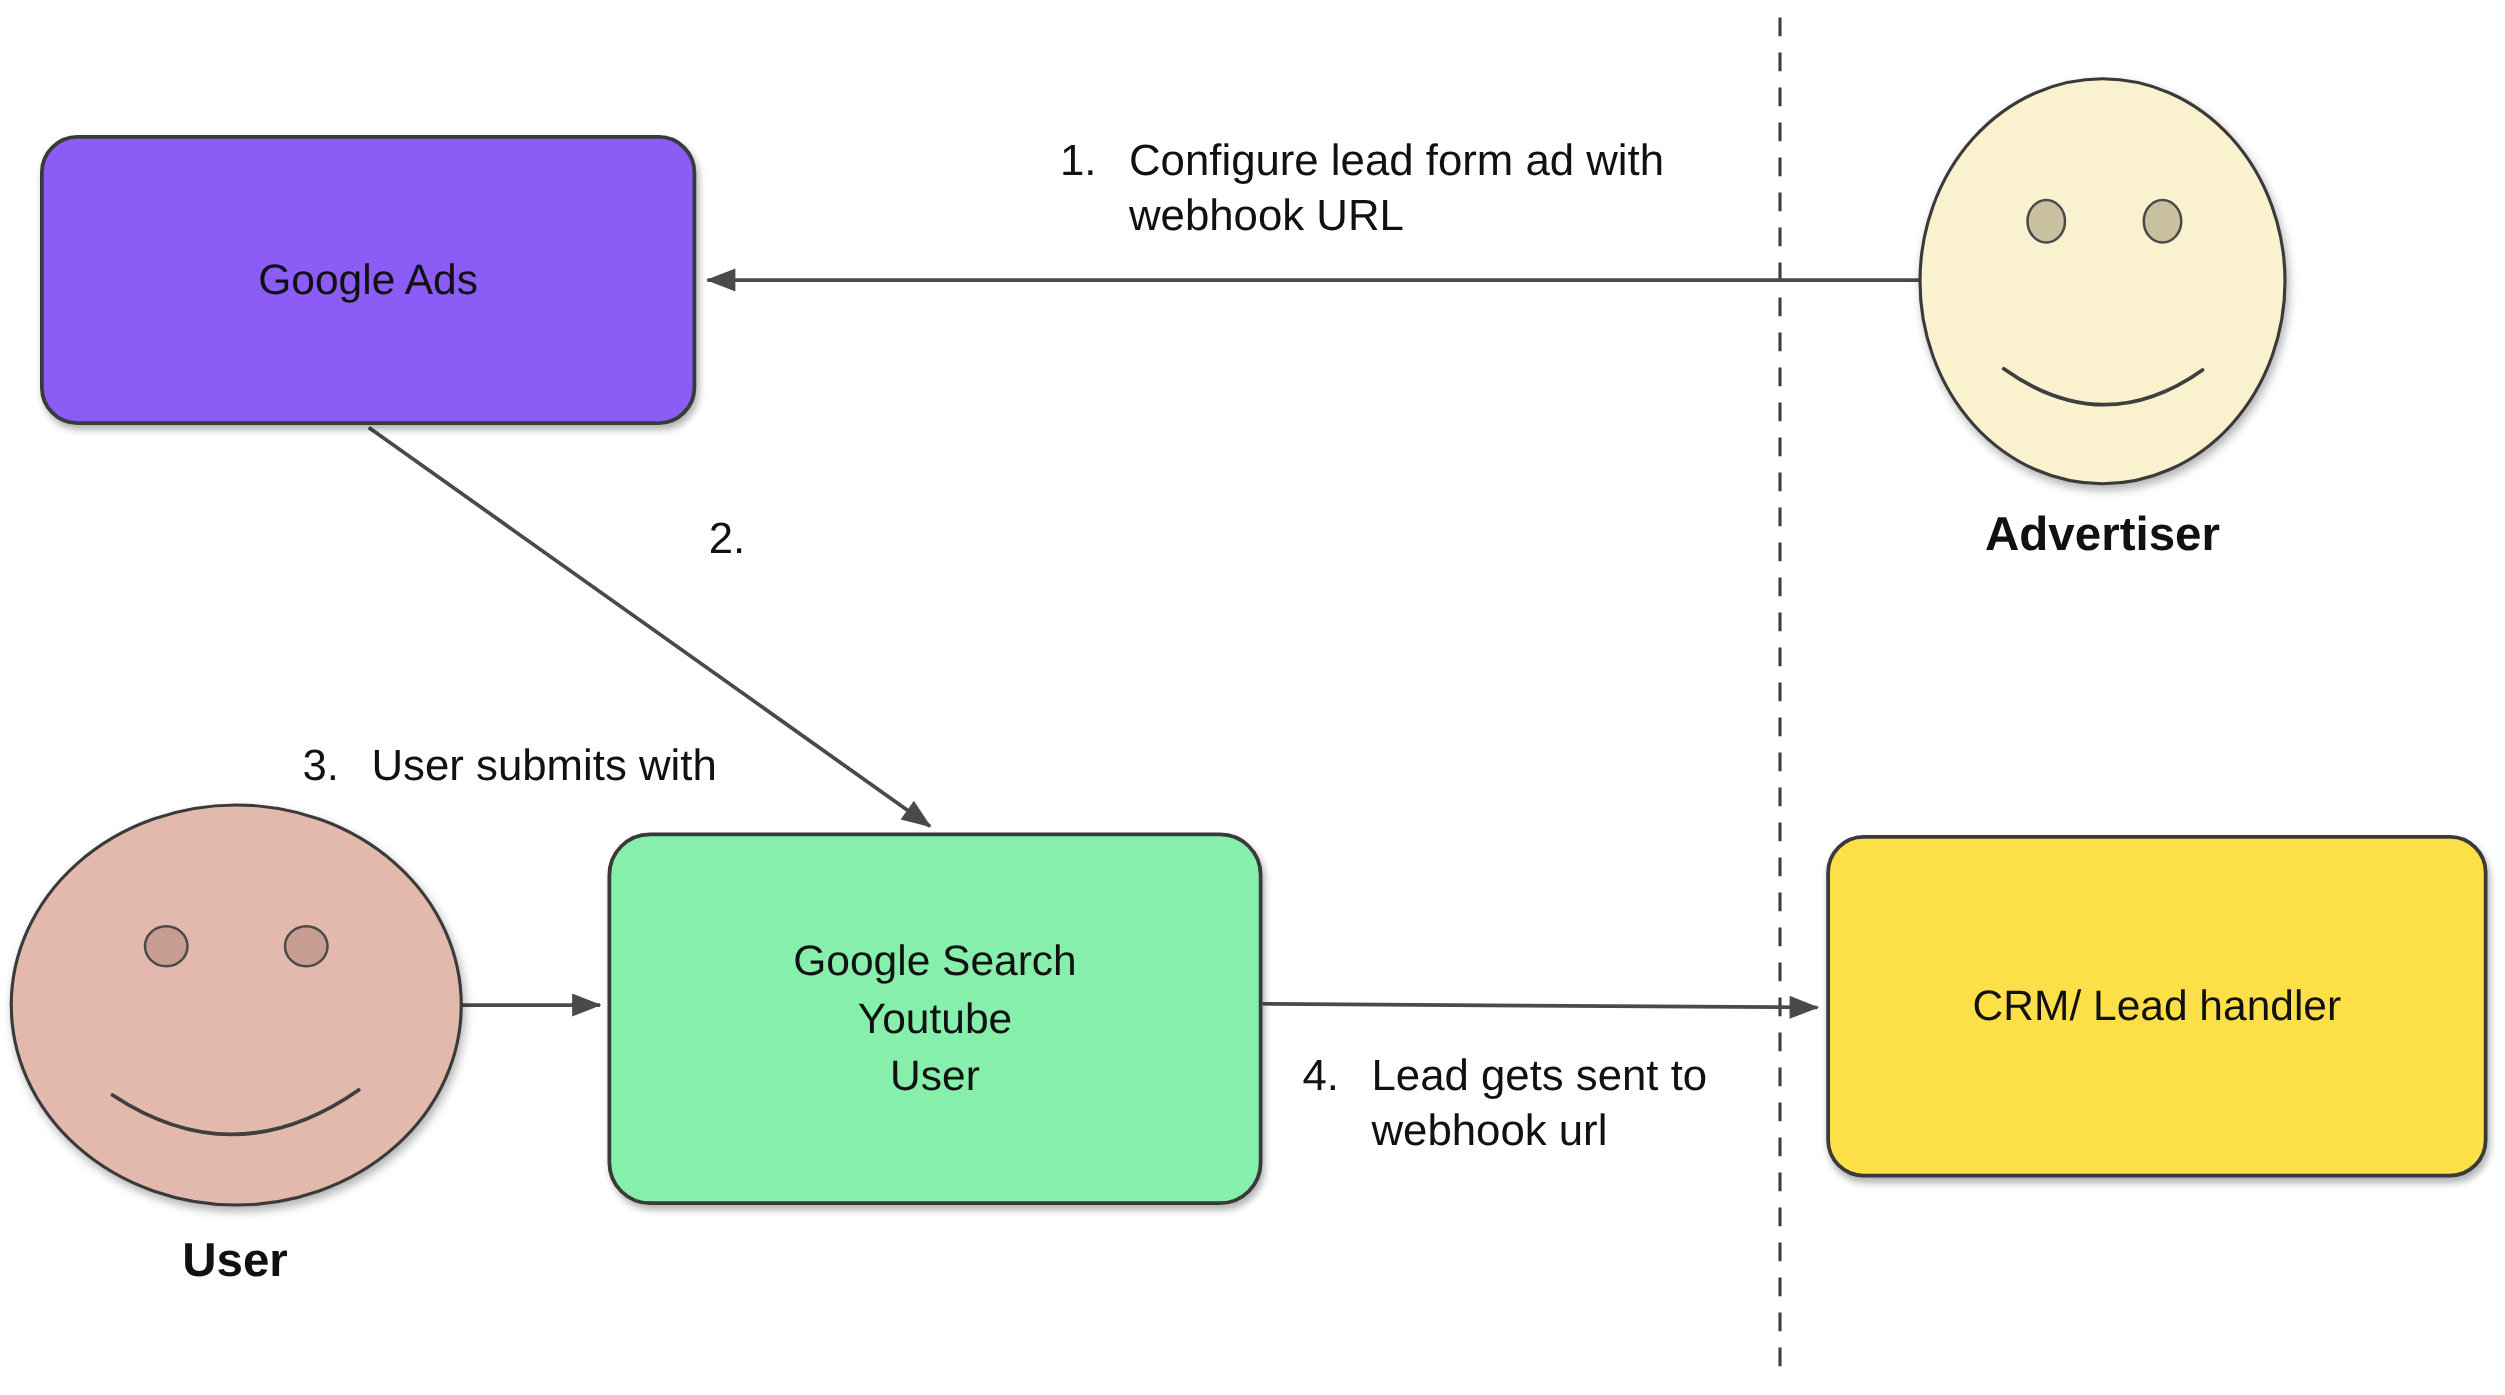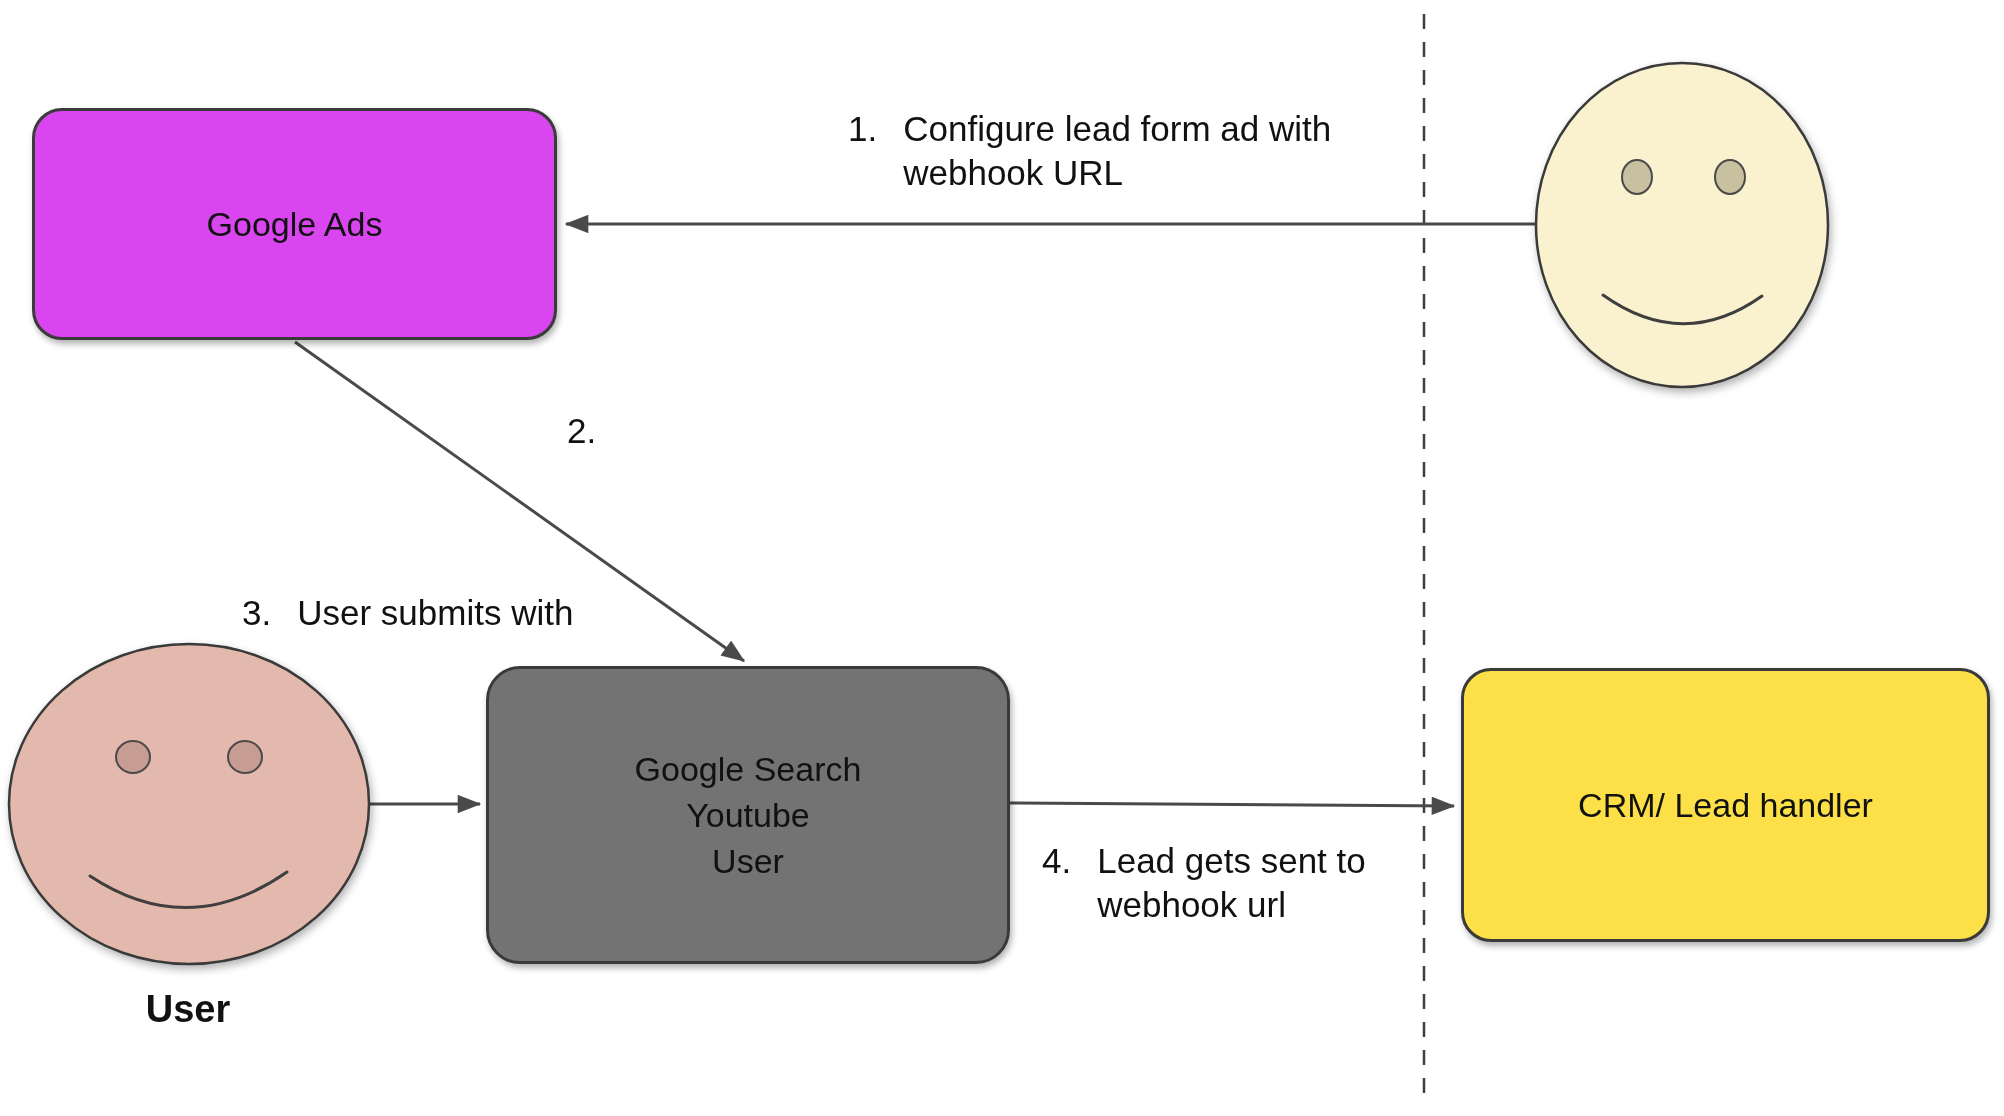--- a/index.html
+++ b/index.html
@@ -87,25 +87,25 @@
     </g>
 
     <g>
       <ellipse class="face" cx="189" cy="804" rx="180" ry="160" fill="#e4b9ad"></ellipse>
       <ellipse class="eye" cx="133" cy="757" rx="17" ry="16" fill="#c79d92"></ellipse>
       <ellipse class="eye" cx="245" cy="757" rx="17" ry="16" fill="#c79d92"></ellipse>
       <path class="smile" d="M 90 876 Q 188 941 287 872"></path>
     </g>
   </svg>
 
-  <div class="box" id="google-ads-box" style="background-color: #d946ef;">
+  <div class="box" id="google-ads-box" style="background-color: #8b5cf6;">
     <span>Google Ads</span>
   </div>
 
-  <div class="box" id="search-box" style="background-color: #737373;">
+  <div class="box" id="search-box" style="background-color: #86efac;">
     <span>Google Search</span>
     <span>Youtube</span>
     <span>User</span>
   </div>
 
   <div class="box" id="crm-box" style="background-color: #fde047;">
     <span>CRM/ Lead handler</span>
   </div>
 
   <div class="step" id="step1">
@@ -128,15 +128,16 @@
   </div>
 
   <div class="step" id="step4">
     <span class="num">4.</span>
     <span class="lines">
       <span style="display:block">Lead gets sent to</span>
       <span style="display:block">webhook url</span>
     </span>
   </div>
 
+  <div class="actor-label" id="advertiser-label">Advertiser</div>
   <div class="actor-label" id="user-label">User</div>
 
 </div>
 
 </body></html>

